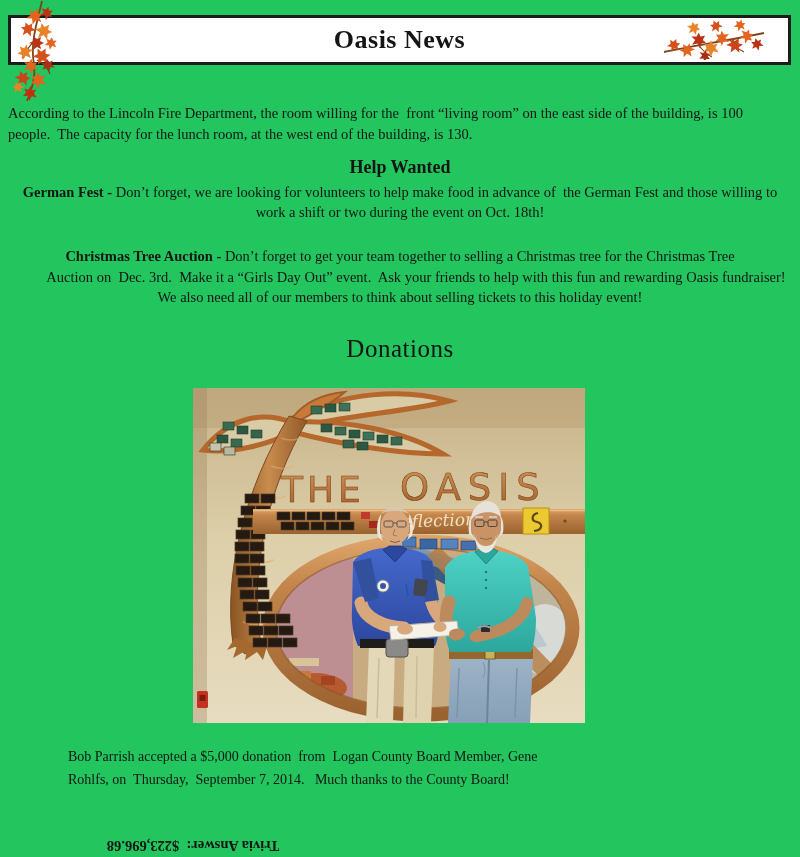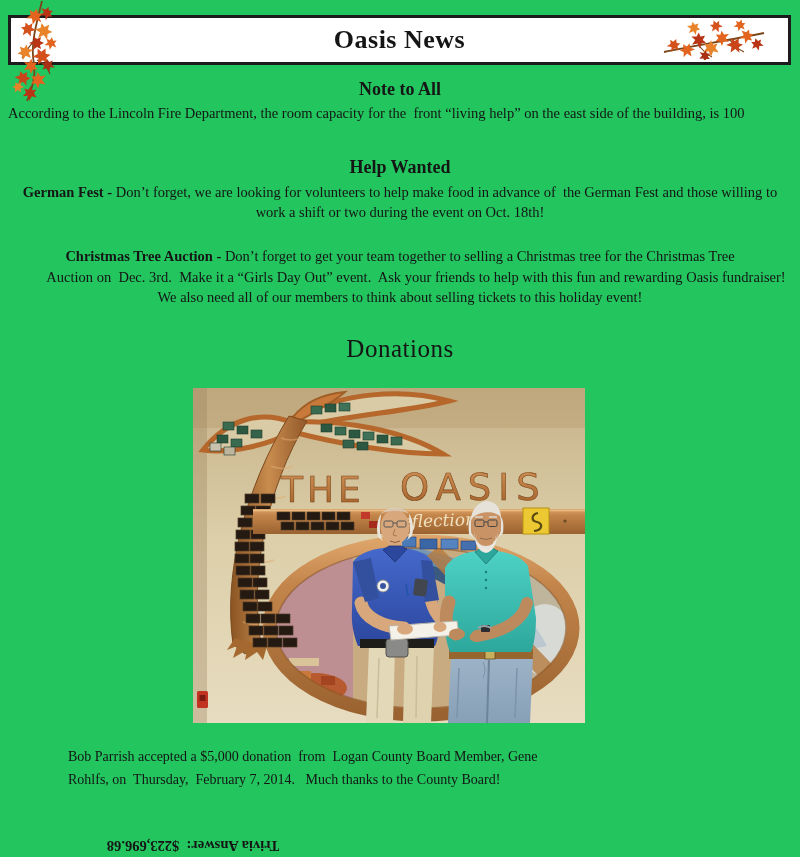--- a/index.html
+++ b/index.html
@@ -69,23 +69,23 @@
     <use href="#leafB" transform="translate(64,22) rotate(-60) scale(1.0)" fill="#e2641e"></use>
     <use href="#leafB" transform="translate(77,29) rotate(30) scale(1.1)" fill="#c94418"></use>
     <use href="#leafB" transform="translate(89,20) rotate(75) scale(0.95)" fill="#e2641e"></use>
     <use href="#leafB" transform="translate(99,28) rotate(-15) scale(0.85)" fill="#b93415"></use>
     <use href="#leafB" transform="translate(36,12) rotate(45) scale(0.9)" fill="#e8832a"></use>
     <use href="#leafB" transform="translate(58,10) rotate(-25) scale(0.85)" fill="#d4511c"></use>
     <use href="#leafB" transform="translate(82,9) rotate(15) scale(0.8)" fill="#e2641e"></use>
     <use href="#leafB" transform="translate(47,40) rotate(65) scale(0.8)" fill="#a93015"></use>
   </svg>
 
-  <div class="abs centered heading" style="top:79px;">Note to All</div>
   <div class="abs" style="left:8px; top:103px; width:788px;">
-    <div class="body-line">According to the Lincoln Fire Department, the room capacity for the  front “living help” on the east side of the building, is 100</div>
+    <div class="body-line">According to the Lincoln Fire Department, the room willing for the  front “living room” on the east side of the building, is 100</div>
+    <div class="body-line">people.  The capacity for the lunch room, at the west end of the building, is 130.</div>
   </div>
 
   <div class="abs centered heading" style="top:157px;">Help Wanted</div>
   <div class="abs centered body-line" style="top:182px;"><b>German Fest - </b><span>Don’t forget, we are looking for volunteers to help make food in advance of  the German Fest and those willing to</span></div>
   <div class="abs centered body-line" style="top:202px;text-align:center;">work a shift or two during the event on Oct. 18th!</div>
   <div class="abs centered body-line" style="top:246px;"><b>Christmas Tree Auction - </b><span>Don’t forget to get your team together to selling a Christmas tree for the Christmas Tree</span></div>
   <div class="abs centered body-line" style="top:267px;padding-left:16px;">Auction on  Dec. 3rd.  Make it a “Girls Day Out” event.  Ask your friends to help with this fun and rewarding Oasis fundraiser!</div>
   <div class="abs centered body-line" style="top:287px;">We also need all of our members to think about selling tickets to this holiday event!</div>
 
   <div class="abs centered" style="top:335px; font-weight:normal; font-size:25px; letter-spacing:0.5px;">Donations</div>
@@ -328,18 +328,18 @@
       <polygon points="196,238 264,233 266,247 198,252" fill="#f4f1e8" stroke="#b8b4a8" stroke-width="1"></polygon>
       <ellipse cx="212" cy="241" rx="8" ry="5.5" fill="#d8a87c"></ellipse>
       <ellipse cx="247" cy="239" rx="6.5" ry="5" fill="#d8a87c"></ellipse>
       <ellipse cx="264" cy="246" rx="8" ry="5.5" fill="#bd8a5e"></ellipse>
       <ellipse cx="283" cy="249" rx="6.5" ry="5" fill="#bd8a5e"></ellipse>
     </g>
   </svg>
 
   <div class="abs" style="left:68px; top:746px; width:640px;">
     <div class="caption-line">Bob Parrish accepted a $5,000 donation  from  Logan County Board Member, Gene</div>
-    <div class="caption-line">Rohlfs, on  Thursday,  February 7, 2014.   Much thanks to the County Board!</div>
+    <div class="caption-line">Rohlfs, on  Thursday,  September 7, 2014.   Much thanks to the County Board!</div>
   </div>
 
   <div class="abs trivia">Trivia Answer:  $223,696.68</div>
 
 </div>
 
 </body></html>

